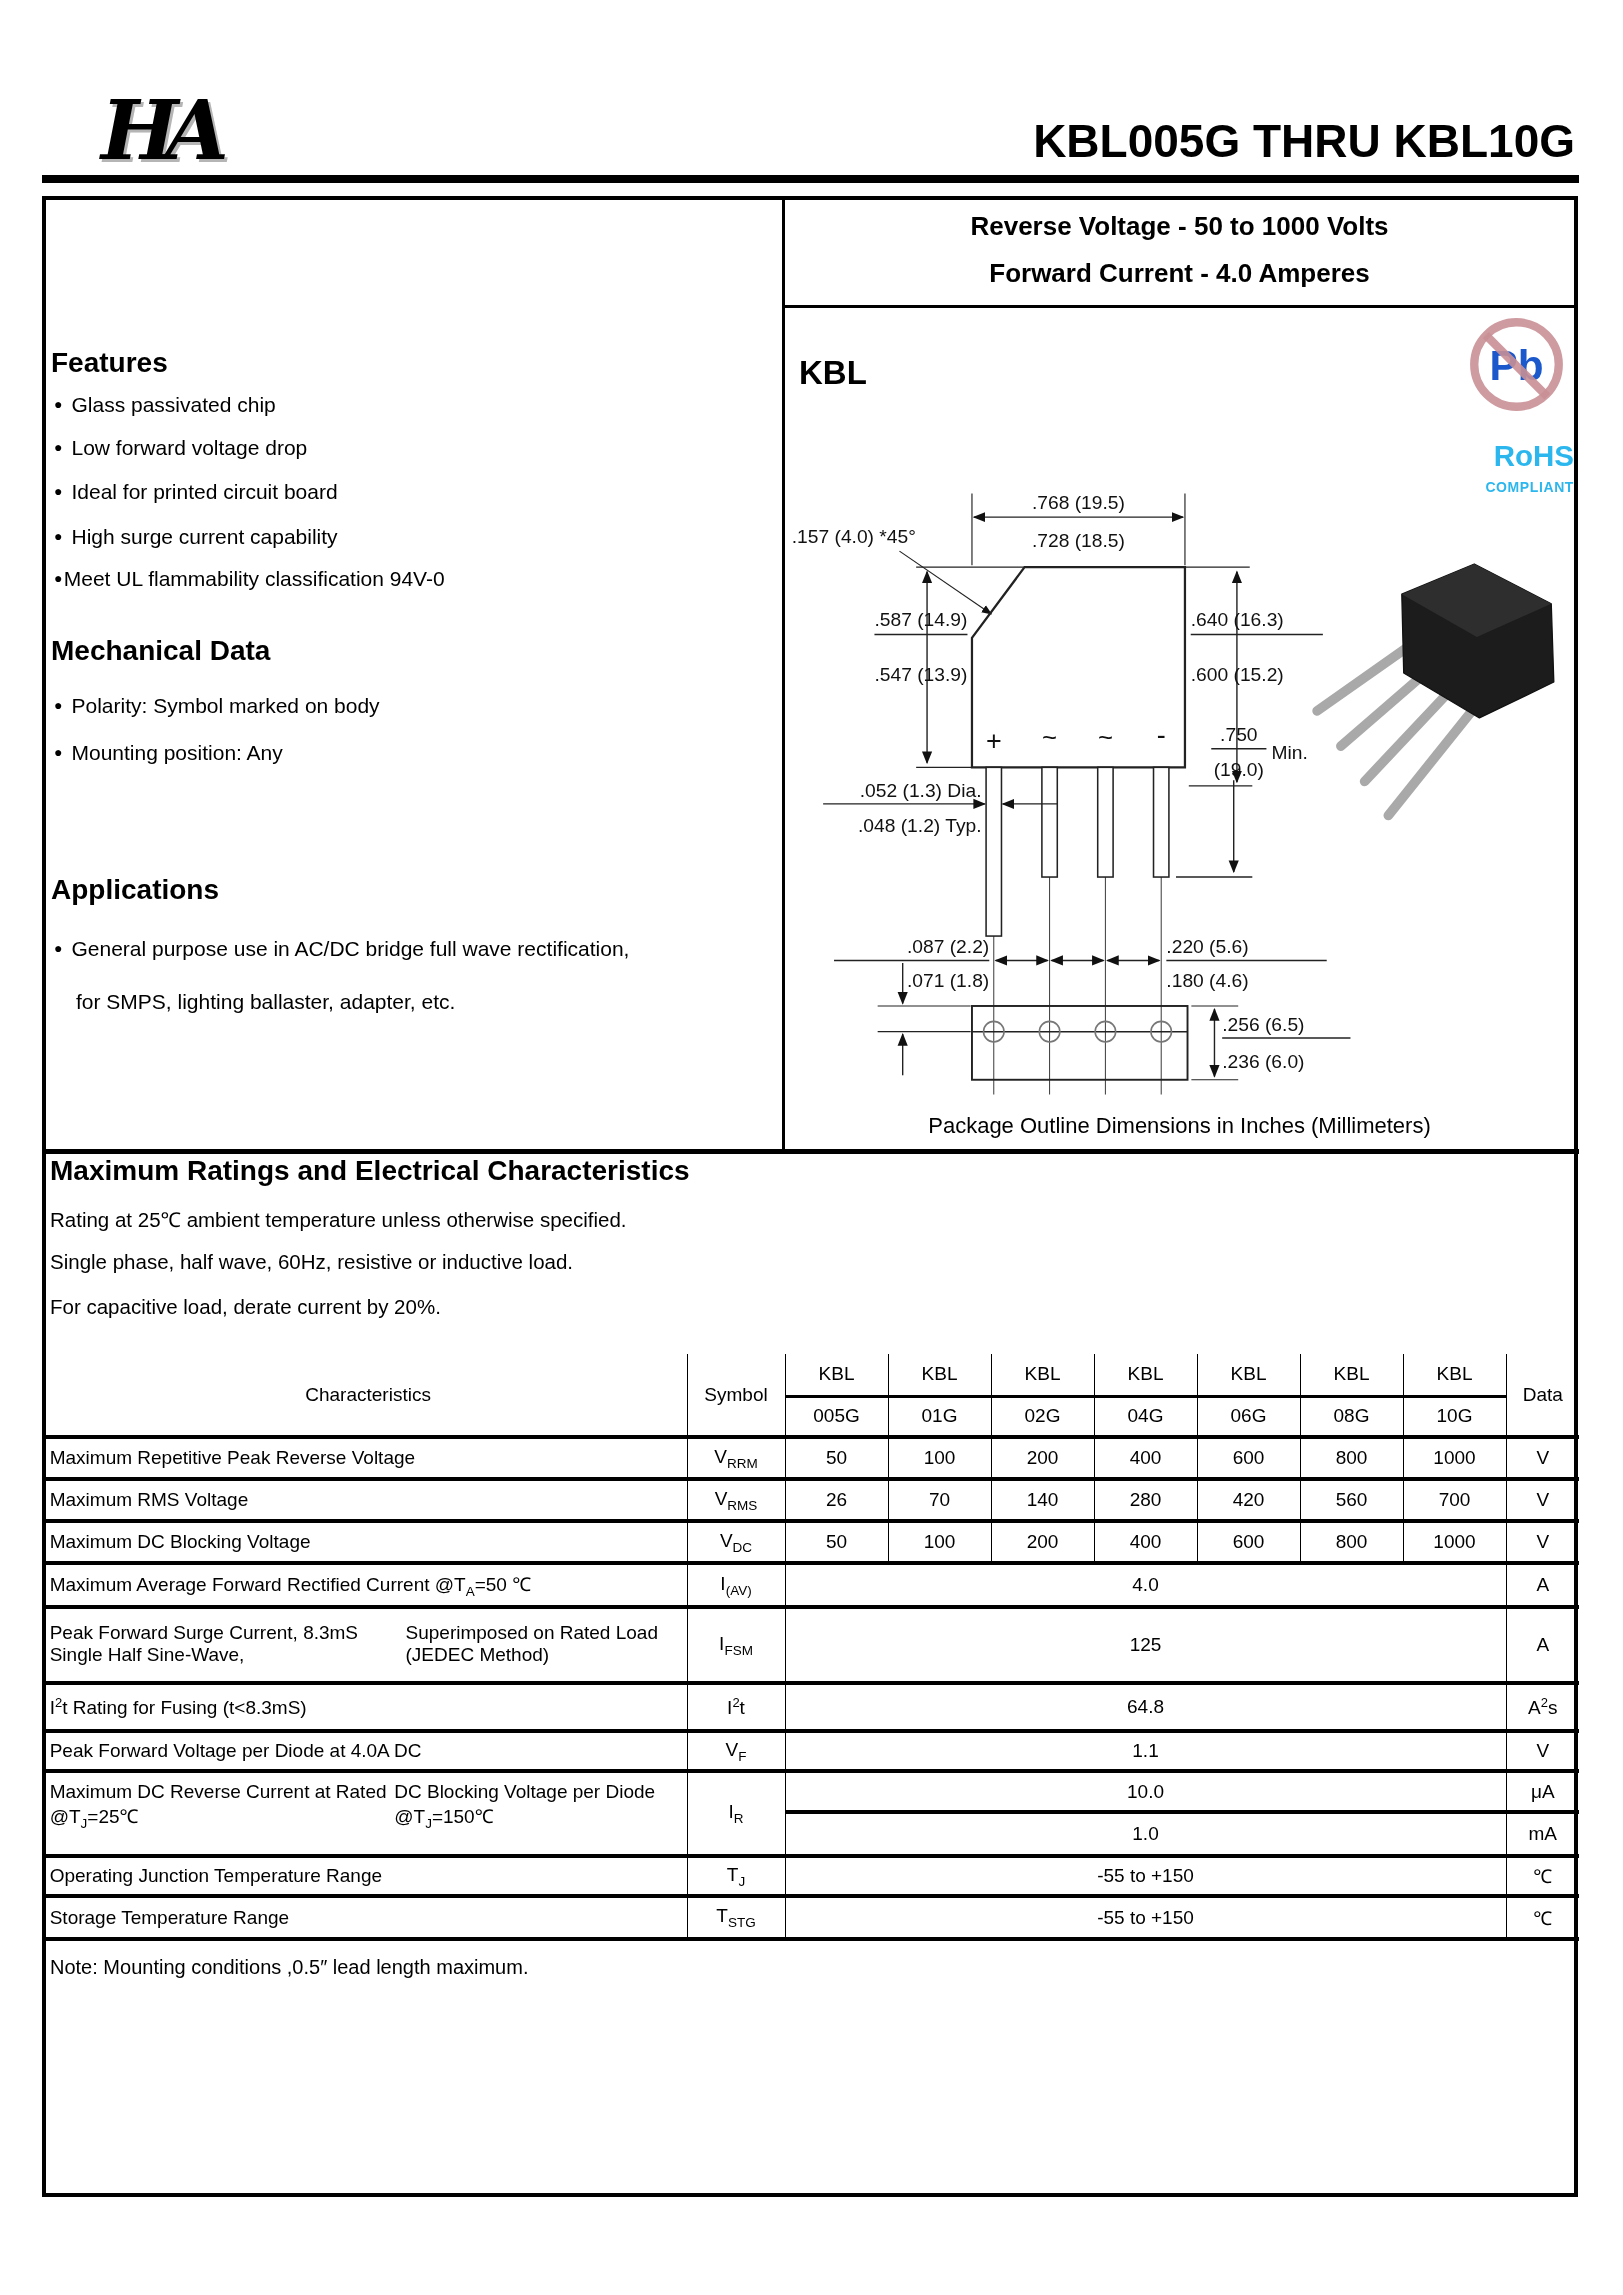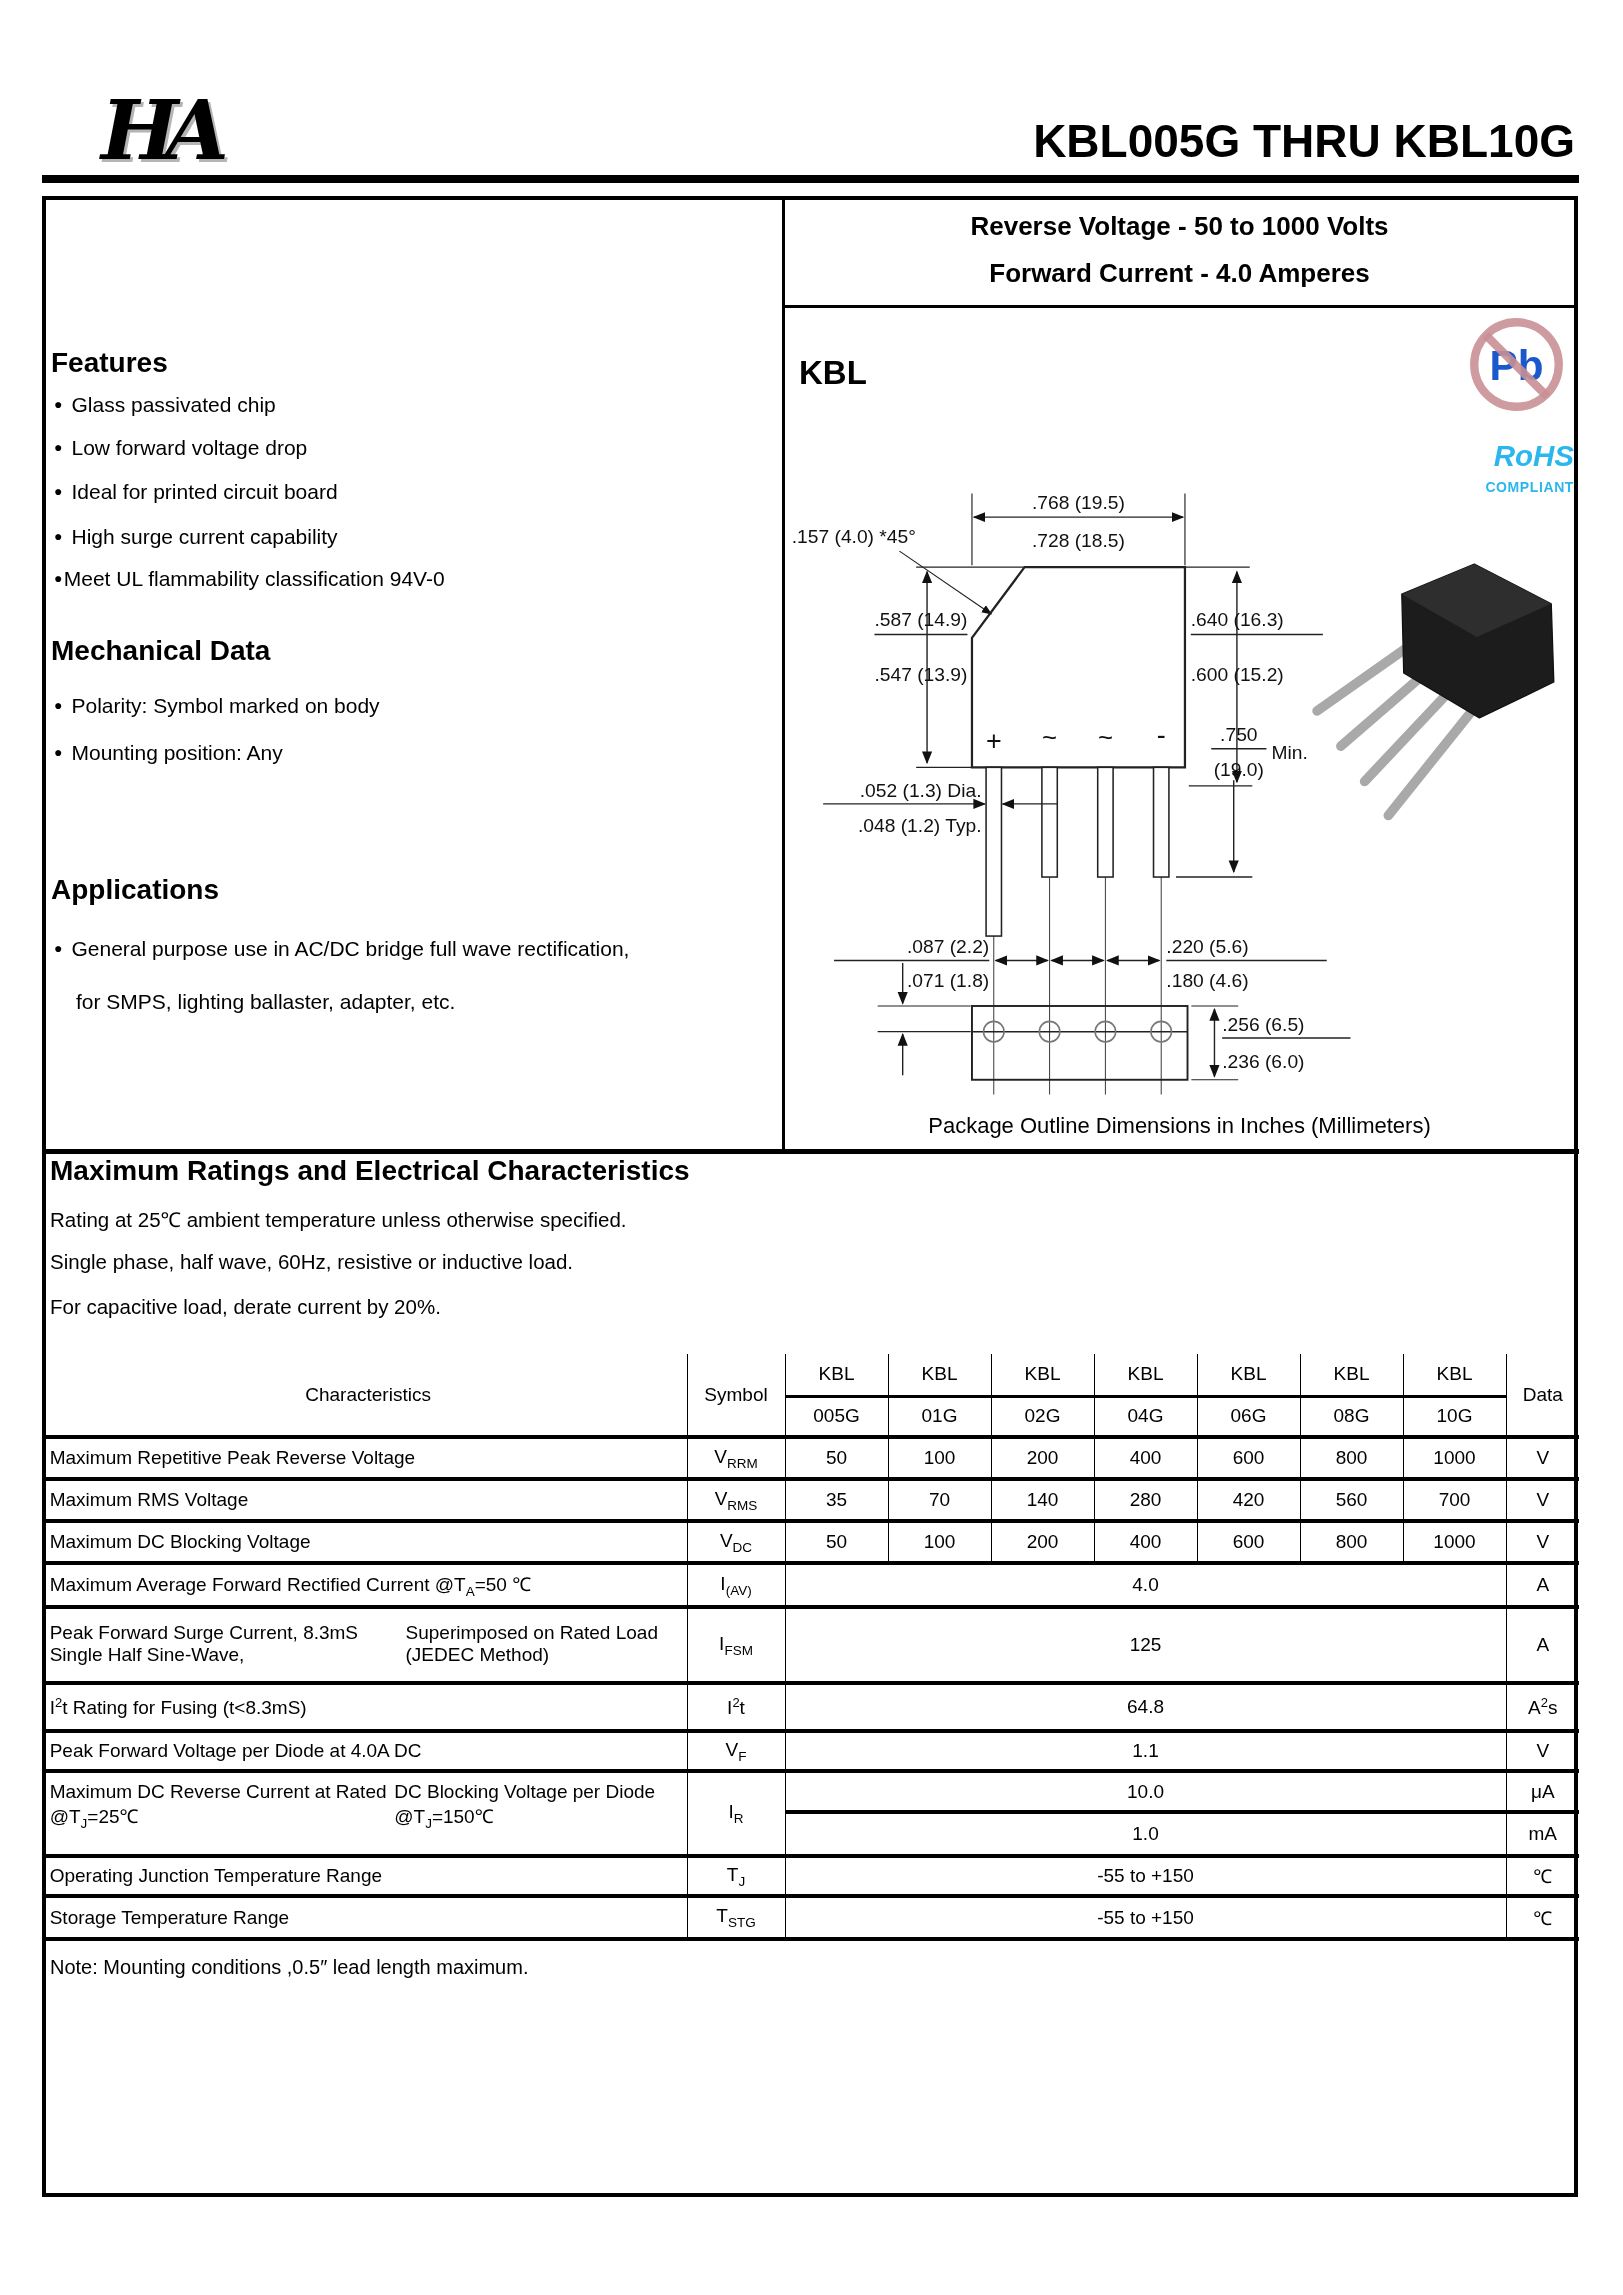--- a/index.html
+++ b/index.html
@@ -20,21 +20,21 @@
   #banner-right-underline{left:784px;top:305px;width:791px;height:2.6px;background:#000;}
   #col-divider{left:782px;top:196px;width:2.6px;height:955px;background:#000;}
   #section-divider{left:42px;top:1149px;width:1537px;height:5.1px;background:#000;}
   
   .h1{font-size:28px;font-weight:bold;}
   .li{font-size:21px;}
   .li.b::before{content:"●";font-size:14px;vertical-align:2.6px;margin-right:9px;}
   .li.b0::before{content:"●";font-size:14px;vertical-align:2.6px;margin-right:1.3px;}
   
   #kbl-label{left:799px;top:354px;font-size:33px;font-weight:bold;}
-  #rohs-label{left:1367px;top:439px;width:207px;text-align:right;font-size:29.5px;font-weight:bold;color:#2bb7ee;font-style:italic;}
+  #rohs-label{left:1367px;top:439px;width:207px;text-align:right;font-size:29.5px;font-weight:bold;color:#2bb7ee;}
   #rohs-compliant{left:1367px;top:479px;width:207px;text-align:right;font-size:14px;font-weight:bold;color:#2bb7ee;letter-spacing:0.6px;}
   #pkg-caption{left:784px;top:1113px;width:791px;text-align:center;font-size:22px;}
   
   #ratings-heading{left:50px;top:1155px;font-size:28px;font-weight:bold;}
   .cond{left:50px;font-size:20.5px;}
   
   #ratings-table{position:absolute;left:42px;top:1354px;border-collapse:collapse;table-layout:fixed;}
   #ratings-table th,#ratings-table td{border-bottom:4.5px solid #000;font-weight:normal;
       font-size:19px;text-align:center;padding:0;overflow:hidden;}
   #ratings-table .vl{border-left:1.9px solid #000;}
@@ -242,21 +242,21 @@
       <td class="vl">200</td>
       <td class="vl">400</td>
       <td class="vl">600</td>
       <td class="vl">800</td>
       <td class="vl">1000</td>
       <td class="vl">V</td>
     </tr>
     <tr style="height:42px;">
       <td class="char">Maximum RMS Voltage</td>
       <td class="vl"><span>V</span><sub>RMS</sub></td>
-      <td class="vl">35</td>
+      <td class="vl">26</td>
       <td class="vl">70</td>
       <td class="vl">140</td>
       <td class="vl">280</td>
       <td class="vl">420</td>
       <td class="vl">560</td>
       <td class="vl">700</td>
       <td class="vl">V</td>
     </tr>
     <tr style="height:42px;">
       <td class="char">Maximum DC Blocking Voltage</td>

